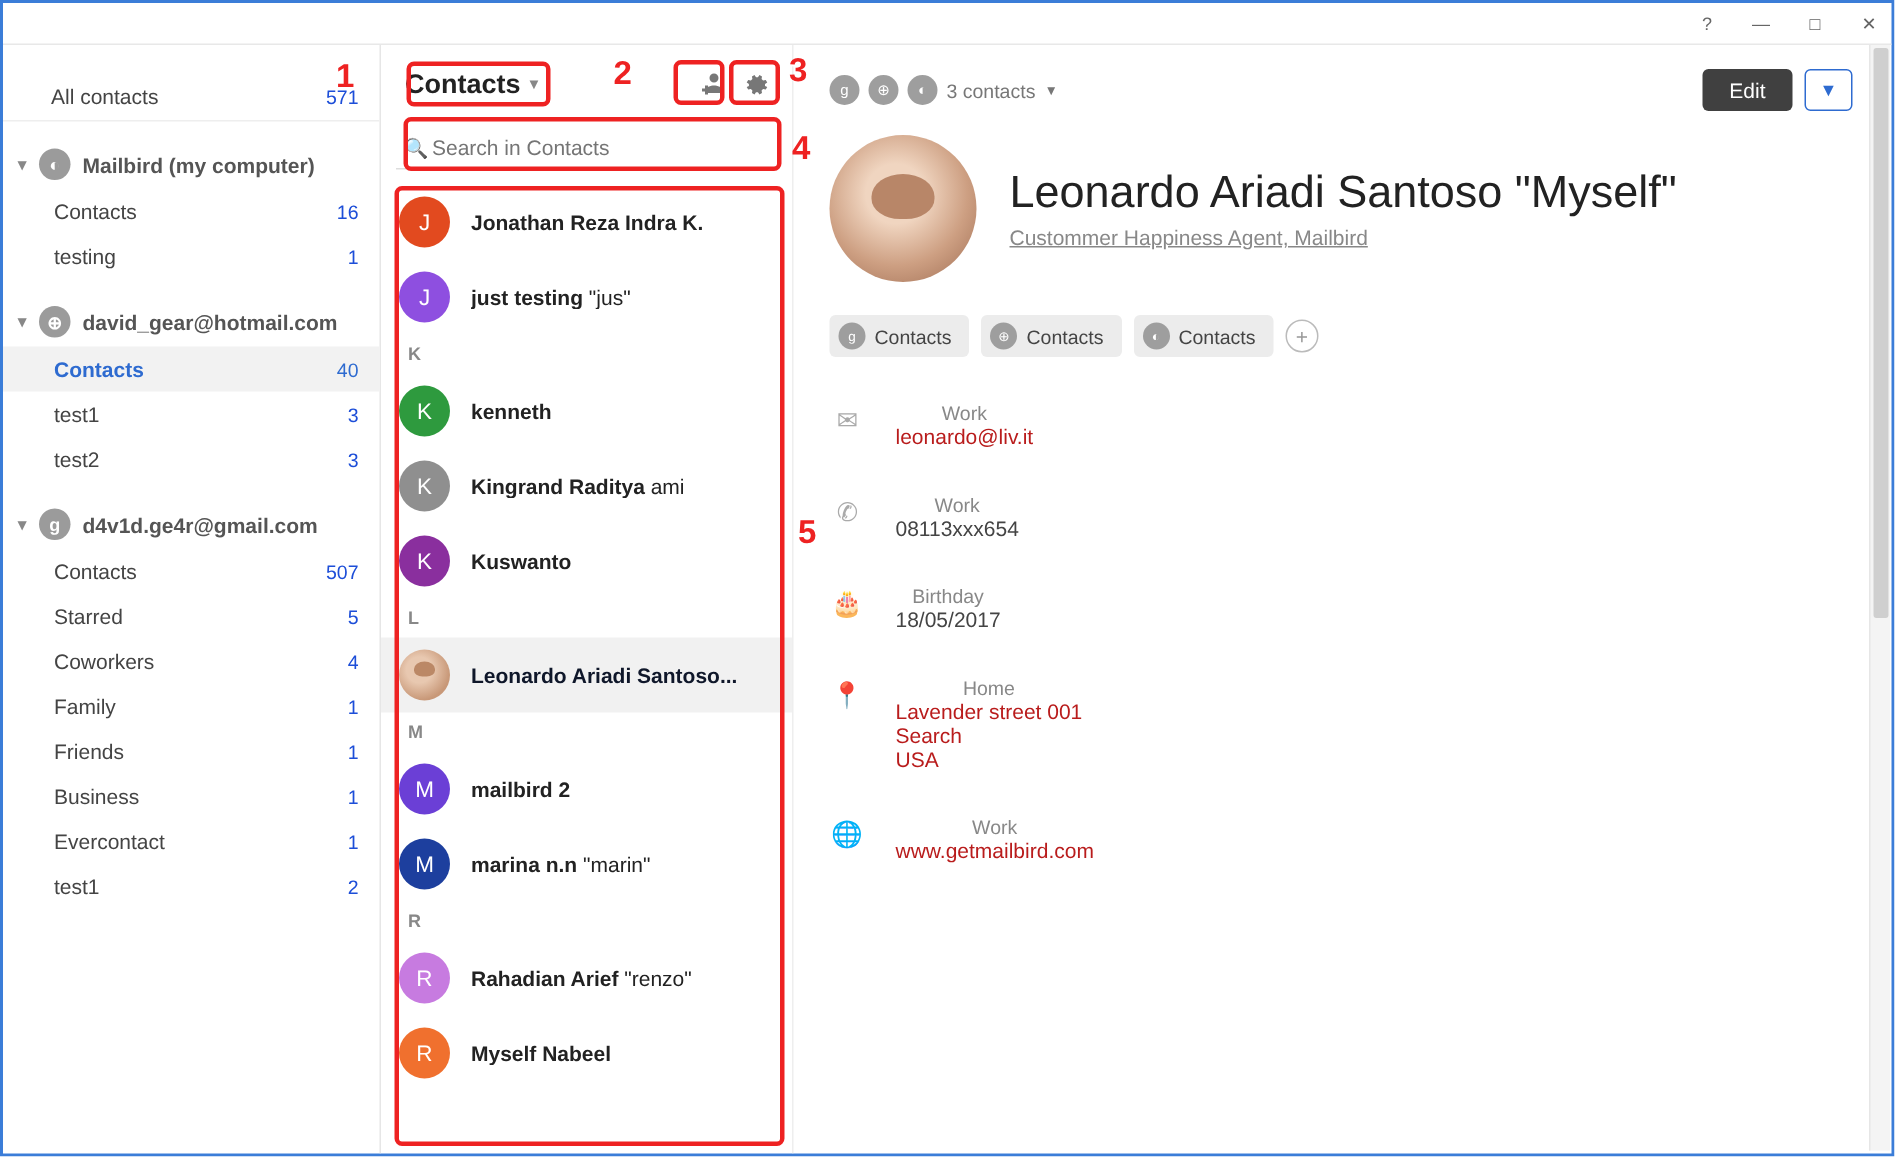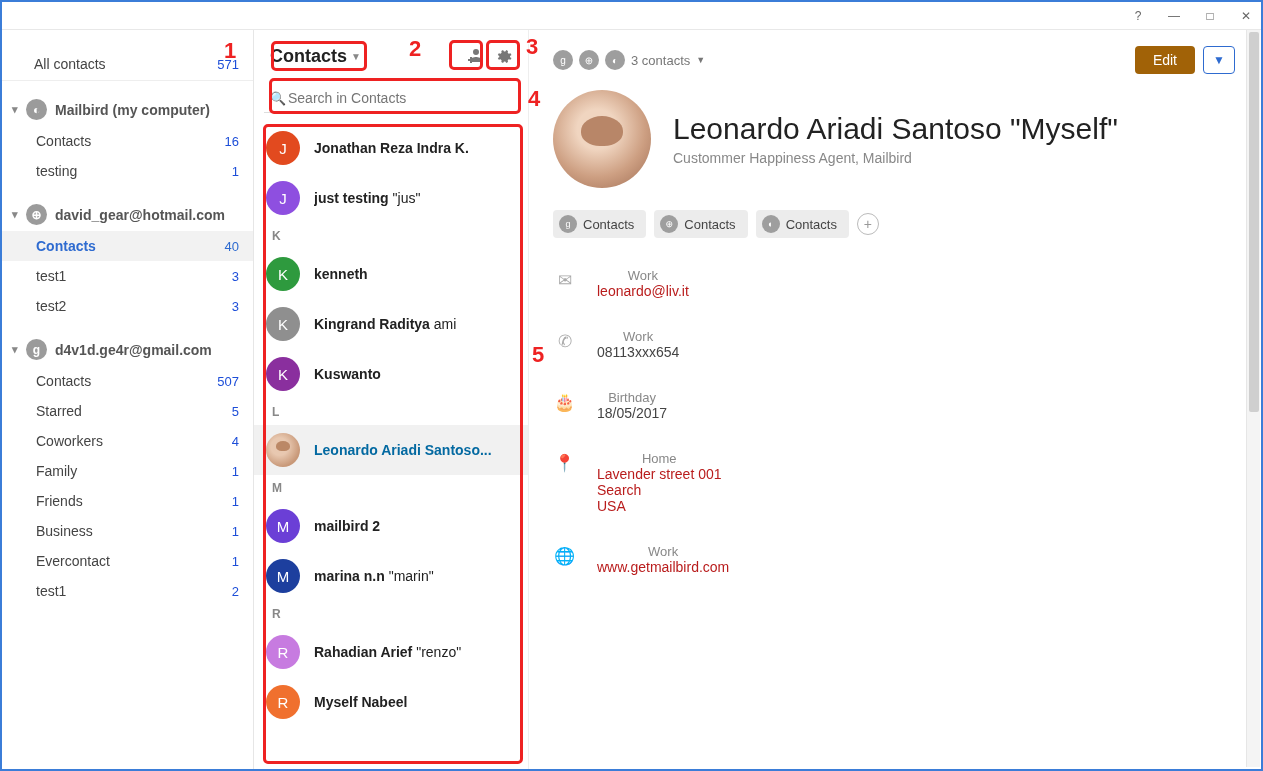--- a/index.html
+++ b/index.html
@@ -28,40 +28,40 @@
 .listcol-hdr { height: 40px; display: flex; align-items: center; padding: 0 10px; margin-top: 6px; }
 .dropdown-title { font-size: 18px; font-weight: 700; color: #222; display: flex; align-items: center; gap: 4px; padding: 4px 6px;}
 .icon-btn { width: 30px; height: 28px; display: flex; align-items: center; justify-content: center; color: #777; cursor: default; }
 .search-wrap { margin: 8px 10px 10px; border-bottom: 1px solid #ddd; display: flex; align-items: center; padding: 6px 4px; color: #999; }
 .search-wrap input { border: none; outline: none; flex: 1; font-size: 14px; background: transparent; }
 .search-icon { width: 20px; text-align: center; color: #bbb; font-size: 13px; }
 .list-body { flex: 1; overflow-y: auto; padding-bottom: 8px; }
 .section-letter { font-size: 12px; font-weight: 600; color: #888; padding: 6px 18px; }
 .crow { display: flex; align-items: center; padding: 8px 12px; gap: 14px; cursor: default; }
 .crow.selected { background: #f1f1f1; }
-.crow.selected .cname { color: #0369a1; font-weight: 400; }
+.crow.selected .cname { color: #0f172a; font-weight: 400; }
 .avatar { width: 34px; height: 34px; border-radius: 50%; display: flex; align-items: center; justify-content: center; color: #fff; font-weight: 500; font-size: 15px; flex-shrink: 0; }
 .av-img { width: 34px; height: 34px; border-radius: 50%; background: radial-gradient(circle at 40% 40%, #e8c8b0 30%, #c89878 70%); position: relative; overflow: hidden; flex-shrink:0;}
 .av-img::after{content:"";position:absolute;top:8px;left:10px;width:14px;height:10px;background:#bb8866;border-radius:50% 50% 40% 40%;}
 .cname { font-size: 14px; color: #222; white-space: nowrap; overflow: hidden; text-overflow: ellipsis; }
 .cname .normal { font-weight: 400; }
 
 
 .detail { flex: 1; overflow-y: auto; padding: 16px 26px 20px 24px; position: relative; }
 .detail-top { display: flex; align-items: center; justify-content: space-between; }
 .source-chips { display: flex; align-items: center; gap: 6px; color: #777; font-size: 13px; }
 .chip-icon { width: 20px; height: 20px; border-radius: 50%; background: #9e9e9e; color: #fff; display: inline-flex; align-items: center; justify-content: center; font-size: 10px; }
 .detail-actions { display: flex; gap: 8px; }
-.btn-primary { background: #a16207; color: #fff; border: none; padding: 6px 18px; border-radius: 4px; font-size: 14px; }
+.btn-primary { background: #404040; color: #fff; border: none; padding: 6px 18px; border-radius: 4px; font-size: 14px; }
 .btn-dd { width: 32px; border: 1px solid #2e6bd0; color: #2e6bd0; background: #fff; border-radius: 4px; font-size: 12px; }
 .hero { display: flex; align-items: center; gap: 22px; margin-top: 16px; }
 .hero-av { width: 98px; height: 98px; border-radius: 50%; background: radial-gradient(circle at 45% 40%, #f0d5c0 25%, #cd9f82 60%, #9c6a50 100%); position:relative; overflow:hidden;}
 .hero-av::before{content:"";position:absolute;top:26px;left:28px;width:42px;height:30px;background:#b88668;border-radius:50% 50% 45% 45%;}
 .hero-name { font-size: 30px; font-weight: 400; color: #222; }
-.hero-sub { font-size: 14px; color: #888; margin-top: 4px; }
+.hero-sub { font-size: 14px; color: #888; margin-top: 4px; text-decoration: underline; }
 .source-row { margin-top: 22px; display: flex; gap: 8px; align-items: center; }
 .src-pill { display: flex; align-items: center; gap: 6px; background: #ececec; padding: 5px 12px 5px 6px; border-radius: 4px; font-size: 13px; color: #444; }
 .src-pill .chip-icon { width: 18px; height: 18px; font-size: 9px;}
 .plus-circ { width: 22px; height: 22px; border: 1px solid #bbb; border-radius: 50%; color: #999; display: flex; align-items: center; justify-content: center; font-size: 14px; }
 .fields { margin-top: 30px; display: flex; flex-direction: column; gap: 30px; }
 .field { display: flex; gap: 20px; }
 .field .ficon { width: 24px; color: #aaa; font-size: 17px; padding-top: 2px; text-align:center;}
 .field .fbody .flabel { font-size: 13px; color: #888; text-align: center; }
 .field .fbody .fval { font-size: 14px; color: #b91c1c; }
 .field .fbody .fval.plain { color: #444; }

